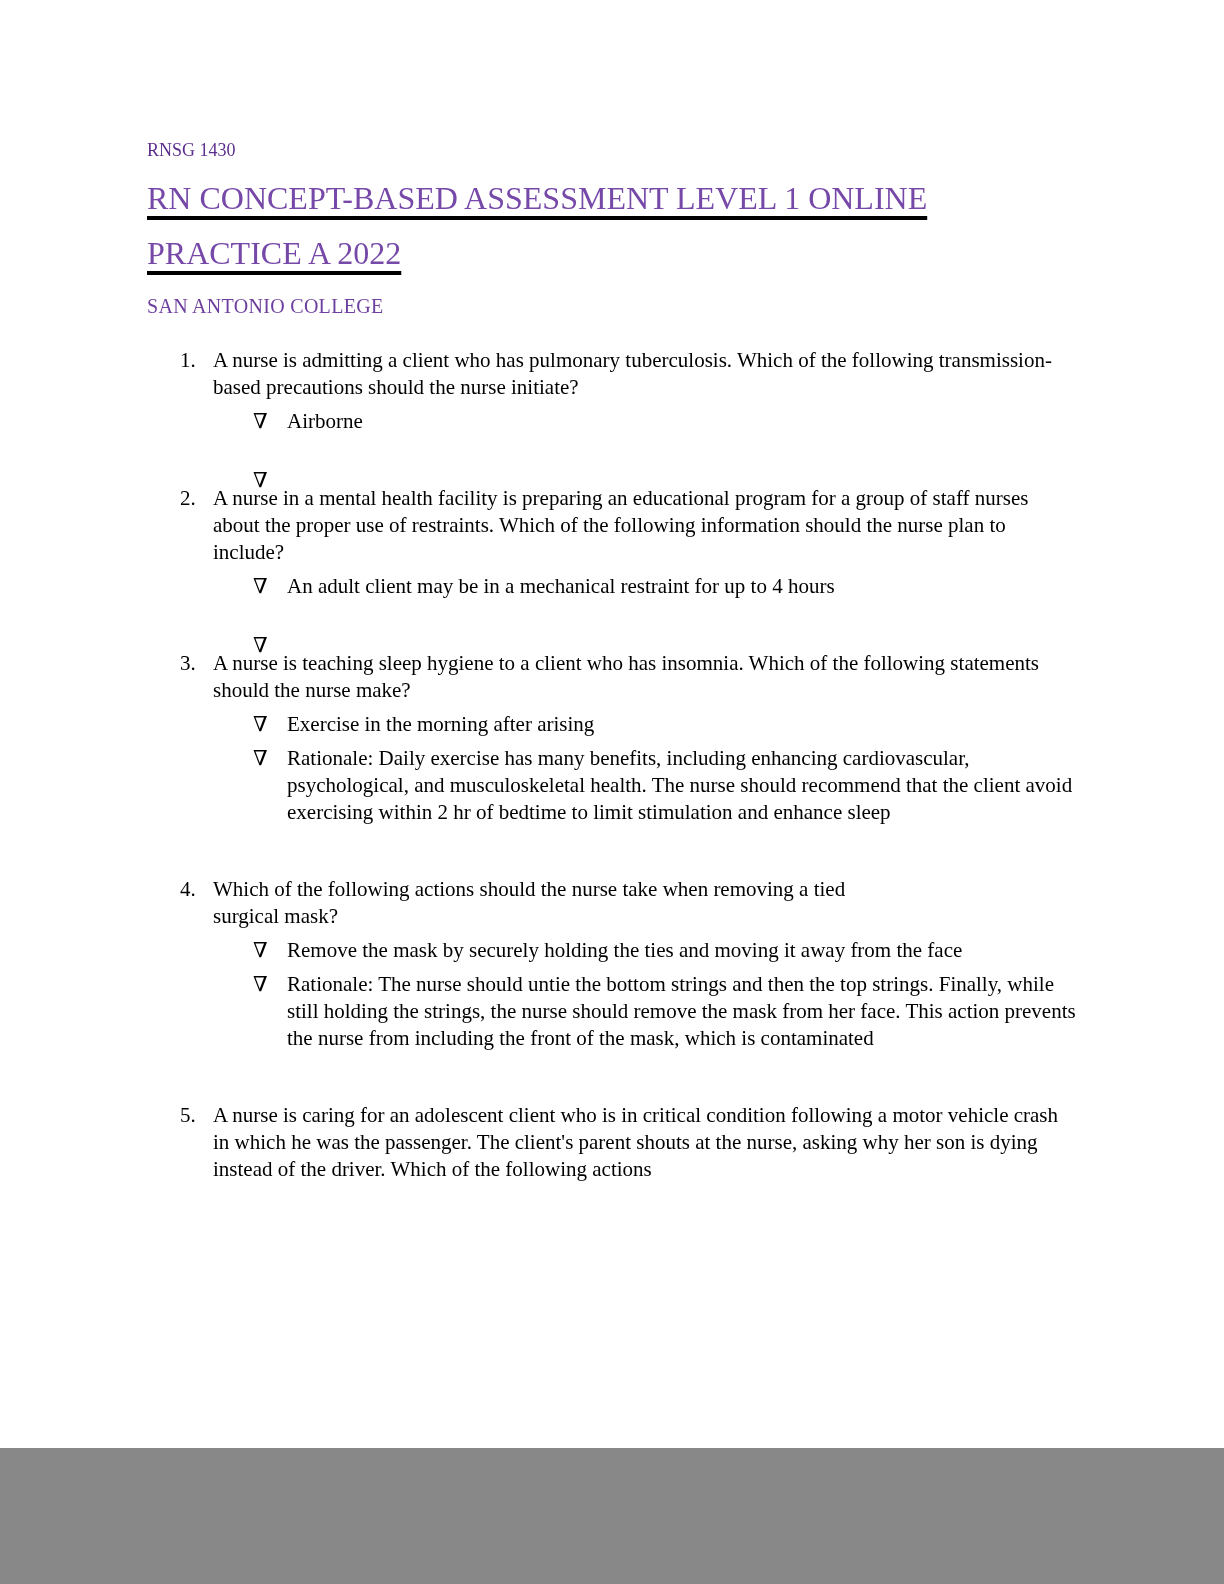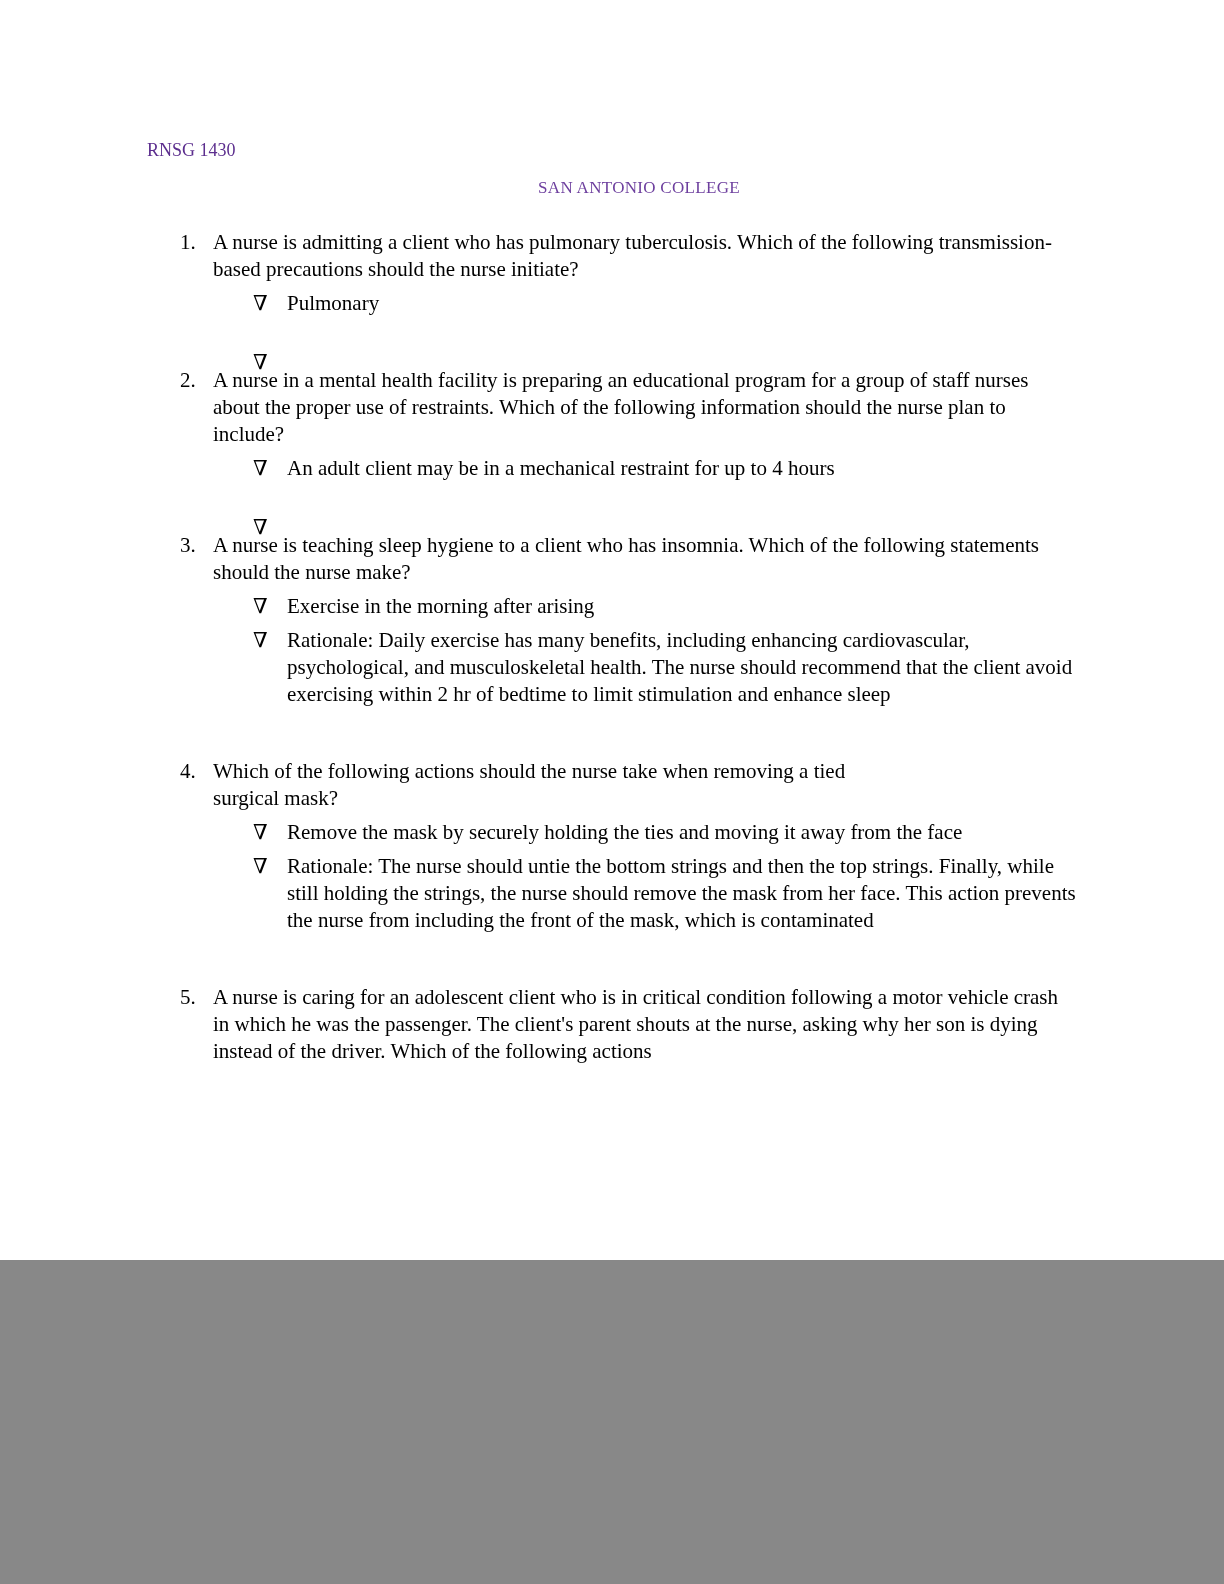--- a/index.html
+++ b/index.html
@@ -8,21 +8,21 @@
     --school-purple:#6d3f9e;
     --underline-black:#000000;
     --body-text:#000000;
     --page-background:#ffffff;
   }
   *{margin:0;padding:0;box-sizing:border-box;}
   html,body{background:#888;}
   body{width:1224px;margin:0 auto;}
   .page{
     width:1224px;
-    height:1260px;
+    height:1448px;
     background:var(--page-background);
     font-family:"Liberation Serif","DejaVu Serif",serif;
     color:var(--body-text);
     padding:138px 93px 0 147px;
     overflow:hidden;
   }
   .course-code{
     font-size:18px;
     line-height:25px;
     color:var(--header-purple);
@@ -34,25 +34,24 @@
     line-height:55px;
     font-weight:normal;
     color:var(--title-purple);
     text-decoration:underline;
     text-decoration-color:var(--underline-black);
     text-decoration-thickness:4px;
     text-underline-offset:7px;
   }
   .school{
     margin-top:14px;
-    font-size:17px;
+    font-size:20px;
     line-height:22px;
     color:var(--school-purple);
     letter-spacing:0.3px;
-    text-align:center;
   }
   .question-list{
     margin-top:30px;
     width:932px;
     font-size:21px;
     line-height:27px;
   }
   .question{
     position:relative;
     padding-left:66px;
@@ -77,31 +76,32 @@
     left:40px;
     top:0;
   }
 </style>
 </head>
 <body>
 
 <div class="page">
   <div class="course-code">RNSG 1430</div>
 
+  <h1 class="doc-title">RN CONCEPT-BASED ASSESSMENT LEVEL 1 ONLINE PRACTICE A 2022</h1>
 
   <div class="school">SAN ANTONIO COLLEGE</div>
 
   <div class="question-list">
   <div class="question">
     <span class="qnum">1.</span>
     <div>
           <div class="qpara">A nurse is admitting a client who has pulmonary tuberculosis. Which of the following transmission-based precautions should the nurse initiate?</div>
         </div>
     <div>
-          <div class="bullet"><span class="glyph">∇</span><span class="btext">Pulmonary</span></div>
+          <div class="bullet"><span class="glyph">∇</span><span class="btext">Airborne</span></div>
           <div class="bullet spaced"><span class="glyph">∇</span></div>
         </div>
   </div>
 
   <div class="question">
     <span class="qnum">2.</span>
     <div>
           <div class="qpara">A nurse in a mental health facility is preparing an educational program for a group of staff nurses about the proper use of restraints. Which of the following information should the nurse plan to include?</div>
         </div>
     <div>

